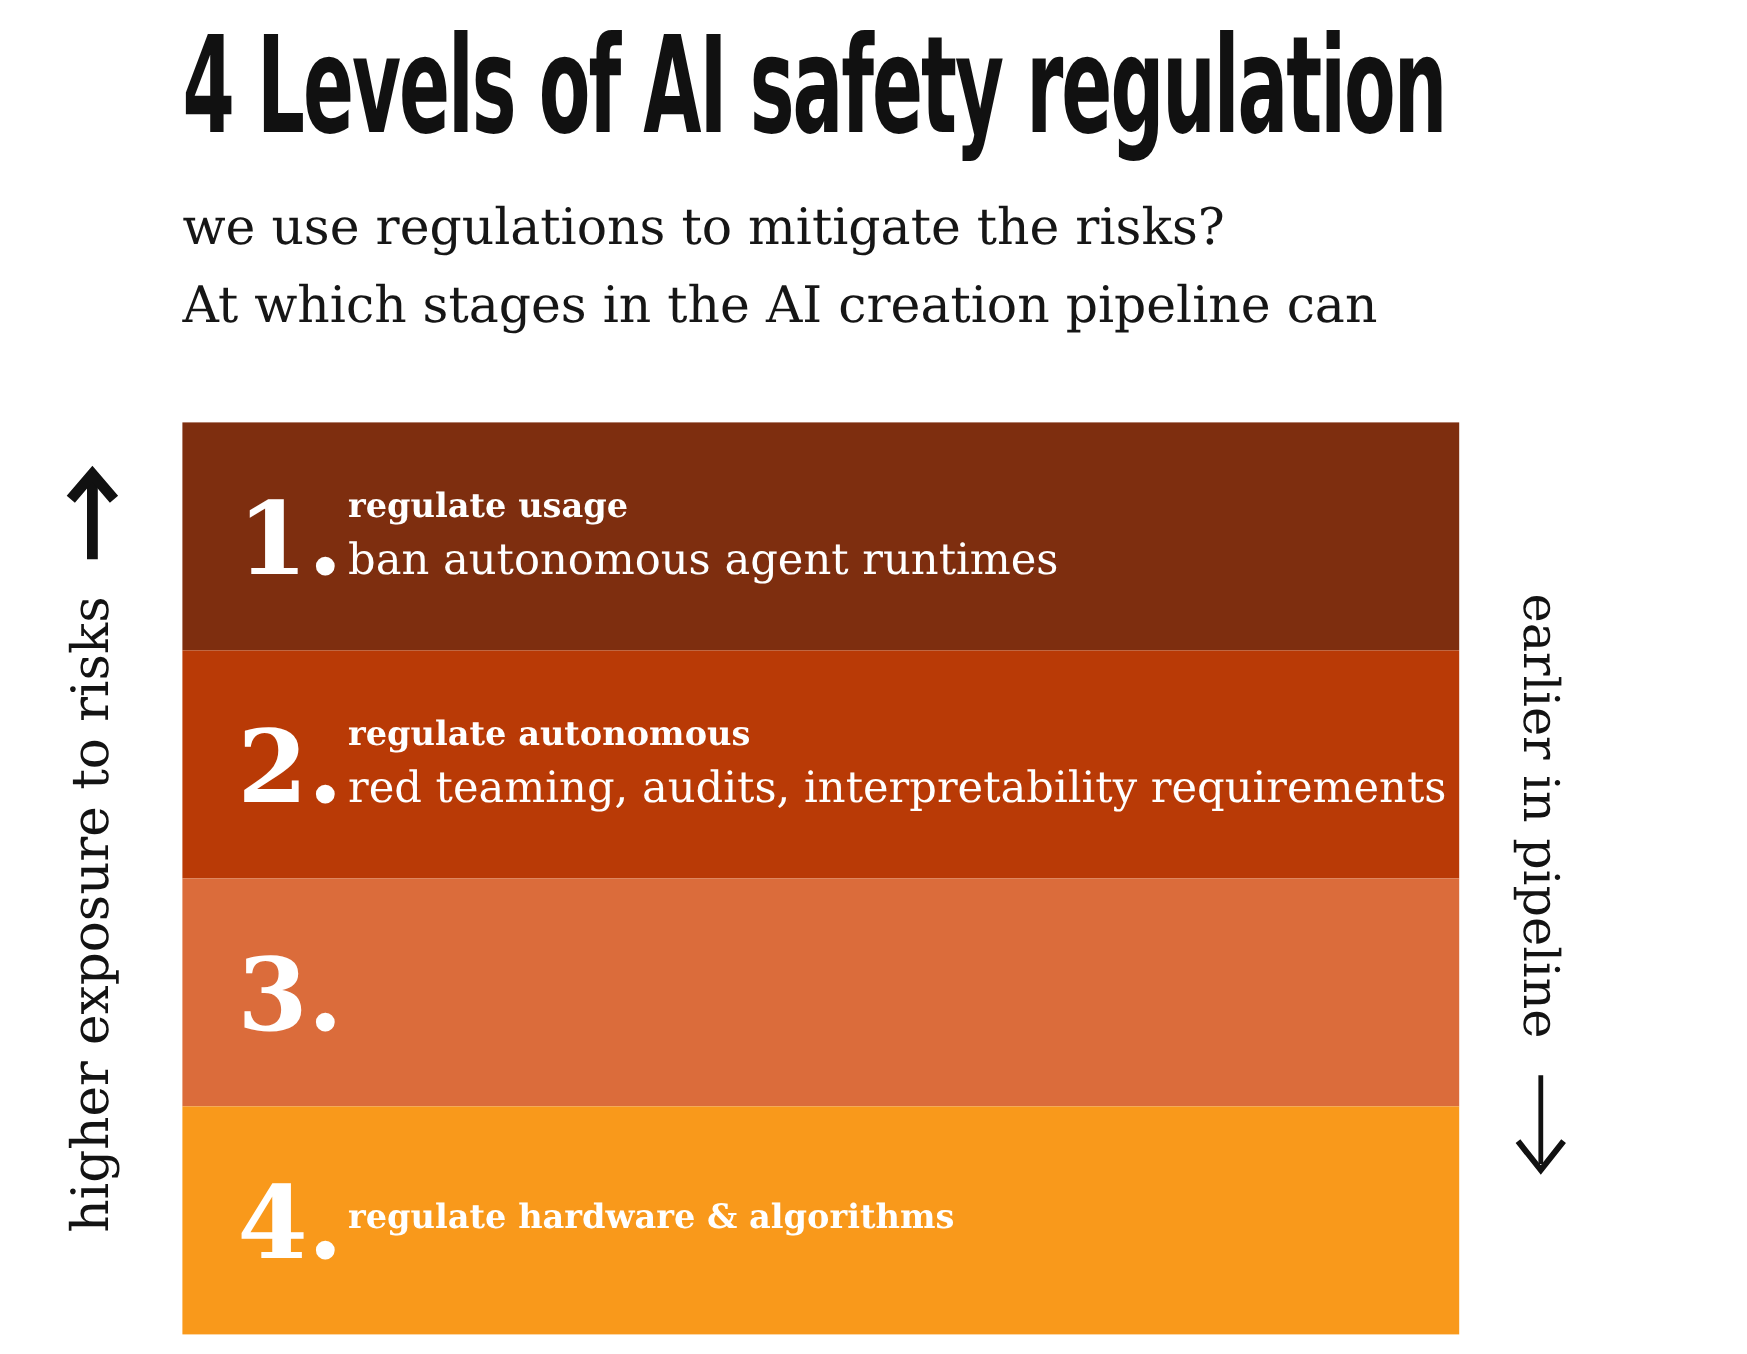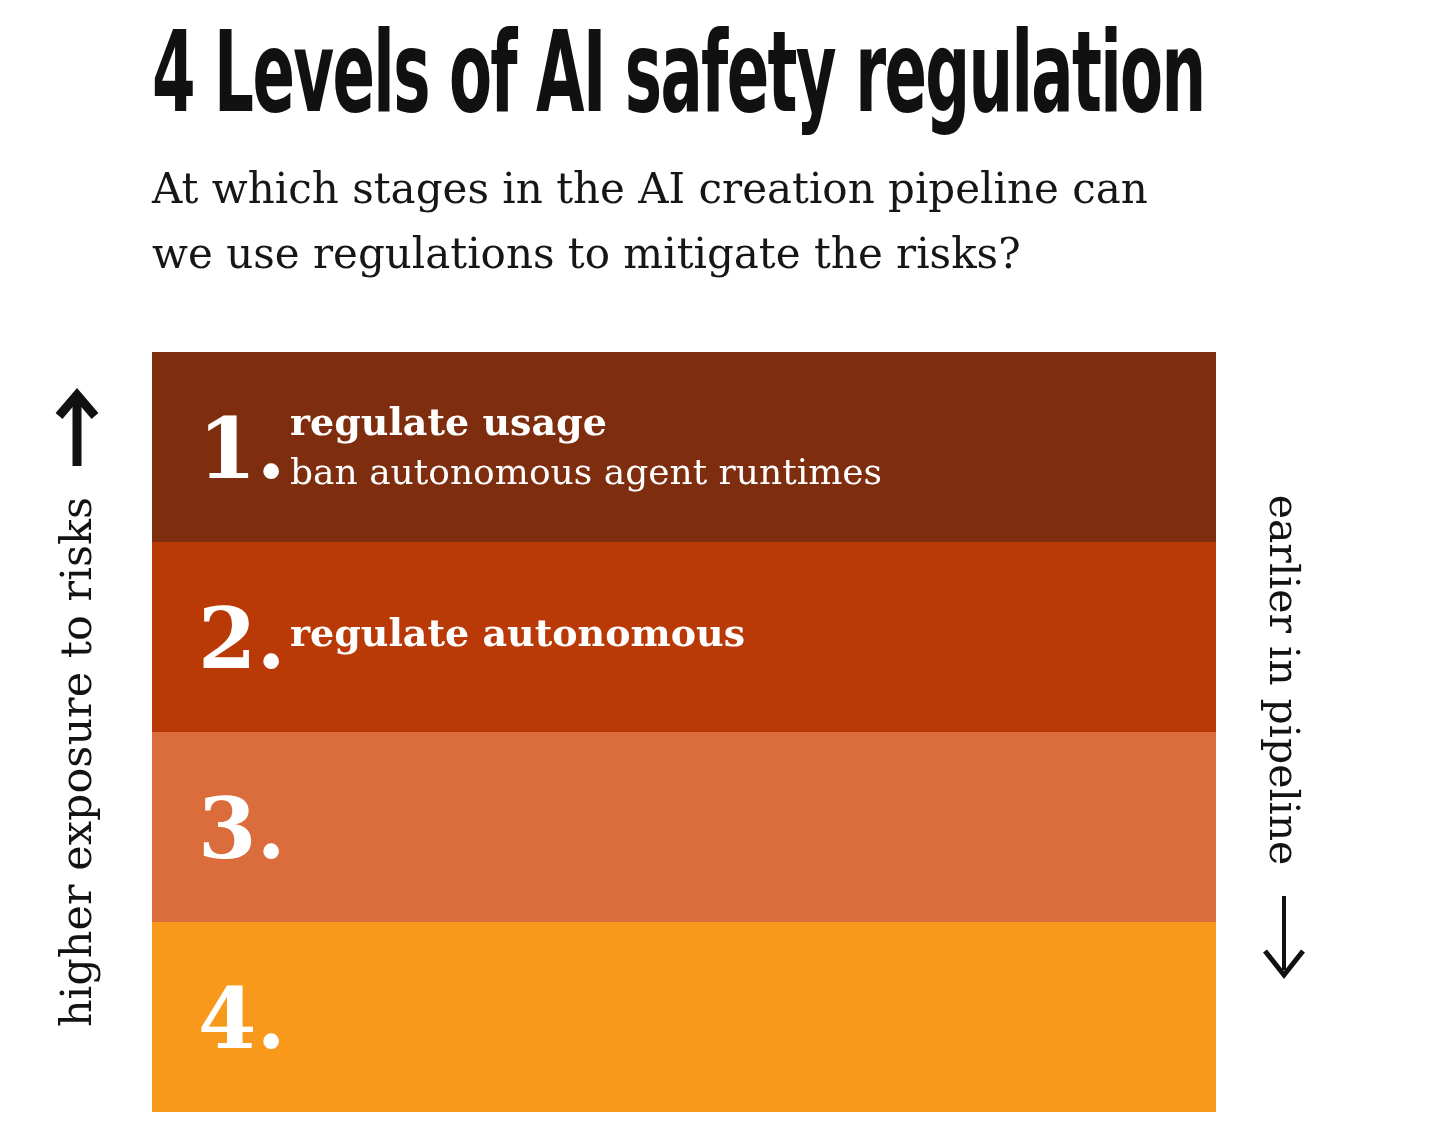--- a/index.html
+++ b/index.html
@@ -56,21 +56,21 @@
     flex: 0 0 92px;
     width: 92px;
     font-weight: 700;
     font-size: 84px;
     line-height: 1;
     margin-top: 4px;
   }
   .band-heading {
     margin: 0 0 7px 0;
     font-weight: 700;
-    font-size: 38px;
+    font-size: 28px;
     line-height: 1.12;
     white-space: nowrap;
   }
   .band-desc {
     margin: 0;
     font-size: 36px;
     line-height: 1.2;
     white-space: nowrap;
   }
 
@@ -91,22 +91,22 @@
   #arrow-down { left: 1260px; top: 894px; }
 </style>
 </head>
 <body>
 
 <div class="canvas">
 
   <h1 class="title">4 Levels of AI safety regulation</h1>
 
   <p class="subtitle">
+    <span>we use regulations to mitigate the risks?</span>
     <span>At which stages in the AI creation pipeline can</span>
-    <span>we use regulations to mitigate the risks?</span>
   </p>
 
   <svg id="arrow-up" class="arrow" width="46" height="80" viewBox="0 0 46 80">
     <path d="M23 78 L23 9" fill="none" stroke="#111111" stroke-width="9"></path>
     <path d="M5 28 L23 7 L41 28" fill="none" stroke="#111111" stroke-width="9"></path>
   </svg>
 
   <div id="left-label" class="v-wrap">
     <span>higher exposure to risks</span>
   </div>
@@ -118,30 +118,32 @@
       <div class="band-text">
         <p class="band-heading">regulate usage</p>
         <p class="band-desc">ban autonomous agent runtimes</p>
       </div>
     </div>
 
     <div class="band" style="background-color: rgb(185, 58, 6);">
       <div class="band-number">2.</div>
       <div class="band-text">
         <p class="band-heading">regulate autonomous</p>
+        <p class="band-desc">red teaming, audits, interpretability requirements</p>
       </div>
     </div>
 
     <div class="band" style="background-color: rgb(219, 108, 59);">
       <div class="band-number">3.</div>
     </div>
 
     <div class="band" style="background-color: rgb(249, 153, 27);">
       <div class="band-number">4.</div>
       <div class="band-text">
+        <p class="band-heading">regulate hardware &amp; algorithms</p>
       </div>
     </div>
 
   </div>
 
   <div id="right-label" class="v-wrap">
     <span>earlier in pipeline</span>
   </div>
 
   <svg id="arrow-down" class="arrow" width="48" height="86" viewBox="0 0 48 86">

